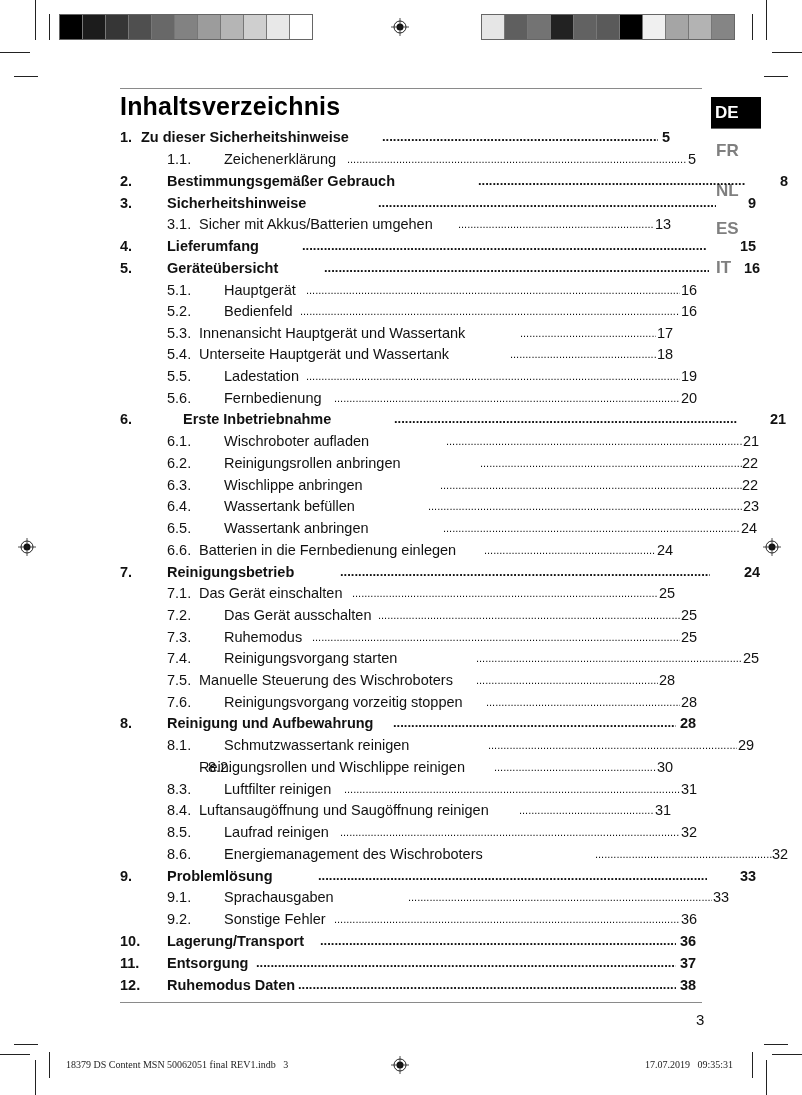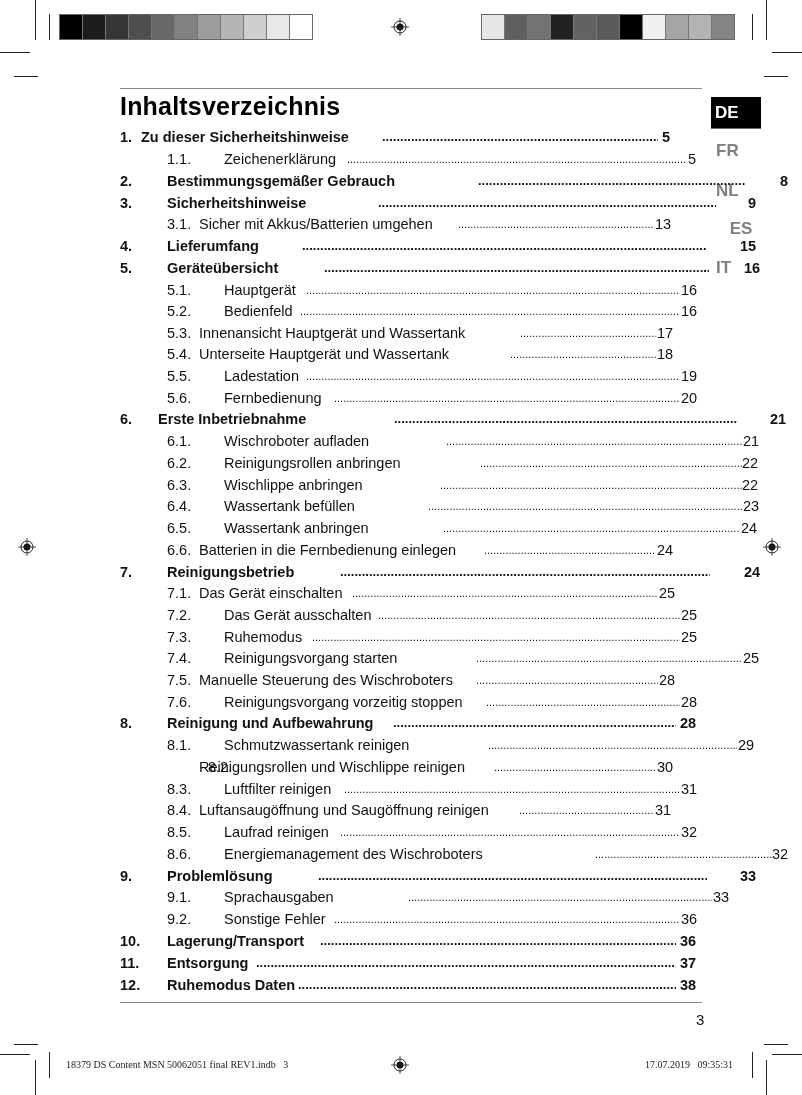--- a/index.html
+++ b/index.html
@@ -101,21 +101,21 @@
   <line x1="0" y1="9" x2="18" y2="9" stroke="#222" stroke-width="0.8"></line>
 </svg>
 
 <div class="rule" style="top:88px;"></div>
 <div class="title">Inhaltsverzeichnis</div>
 
 <div id="langs">
     <div class="lang active">DE</div>
     <div class="lang inactive" style="top: 141px; left: 716px;">FR</div>
     <div class="lang inactive" style="top: 181px; left: 716px;">NL</div>
-    <div class="lang inactive" style="top: 219px; left: 716px; text-align: center;">ES</div>
+    <div class="lang inactive" style="top: 219px; left: 716px;">ES</div>
     <div class="lang inactive" style="top: 258px; left: 716px;">IT</div>
   </div>
 
 <div id="toc">
     <div class="row b" style="top: 127px; left: 0px; width: 802px;">
       <span class="num" style="left: 120px;">1.</span>
       <span class="label" style="left: 141px;">Zu dieser Sicherheitshinweise</span>
       <span class="dots" style="left: 382px; width: 276px; font-size: 13px; font-weight: bold;"></span>
       <span class="pg" style="left: 662px;">5</span>
     </div>
@@ -186,21 +186,21 @@
       <span class="pg" style="left: 681px;">19</span>
     </div>
     <div class="row" style="top: 388px; left: 0px; width: 802px;">
       <span class="num" style="left: 167px;">5.6.</span>
       <span class="label" style="left: 224px;">Fernbedienung</span>
       <span class="dots" style="left: 334px; width: 346px; font-size: 11px; font-weight: normal;"></span>
       <span class="pg" style="left: 681px;">20</span>
     </div>
     <div class="row b" style="top: 409px; left: 0px; width: 802px;">
       <span class="num" style="left: 120px;">6.</span>
-      <span class="label" style="left: 158px; text-align: right;">Erste Inbetriebnahme</span>
+      <span class="label" style="left: 183px; text-align: right;">Erste Inbetriebnahme</span>
       <span class="dots" style="left: 394px; width: 343px; font-size: 13px; font-weight: bold;"></span>
       <span class="pg" style="left: 770px;">21</span>
     </div>
     <div class="row" style="top: 431px; left: 0px; width: 802px;">
       <span class="num" style="left: 167px;">6.1.</span>
       <span class="label" style="left: 224px;">Wischroboter aufladen</span>
       <span class="dots" style="left: 446px; width: 296px; font-size: 11px; font-weight: normal;"></span>
       <span class="pg" style="left: 743px;">21</span>
     </div>
     <div class="row" style="top: 453px; left: 0px; width: 802px;">

